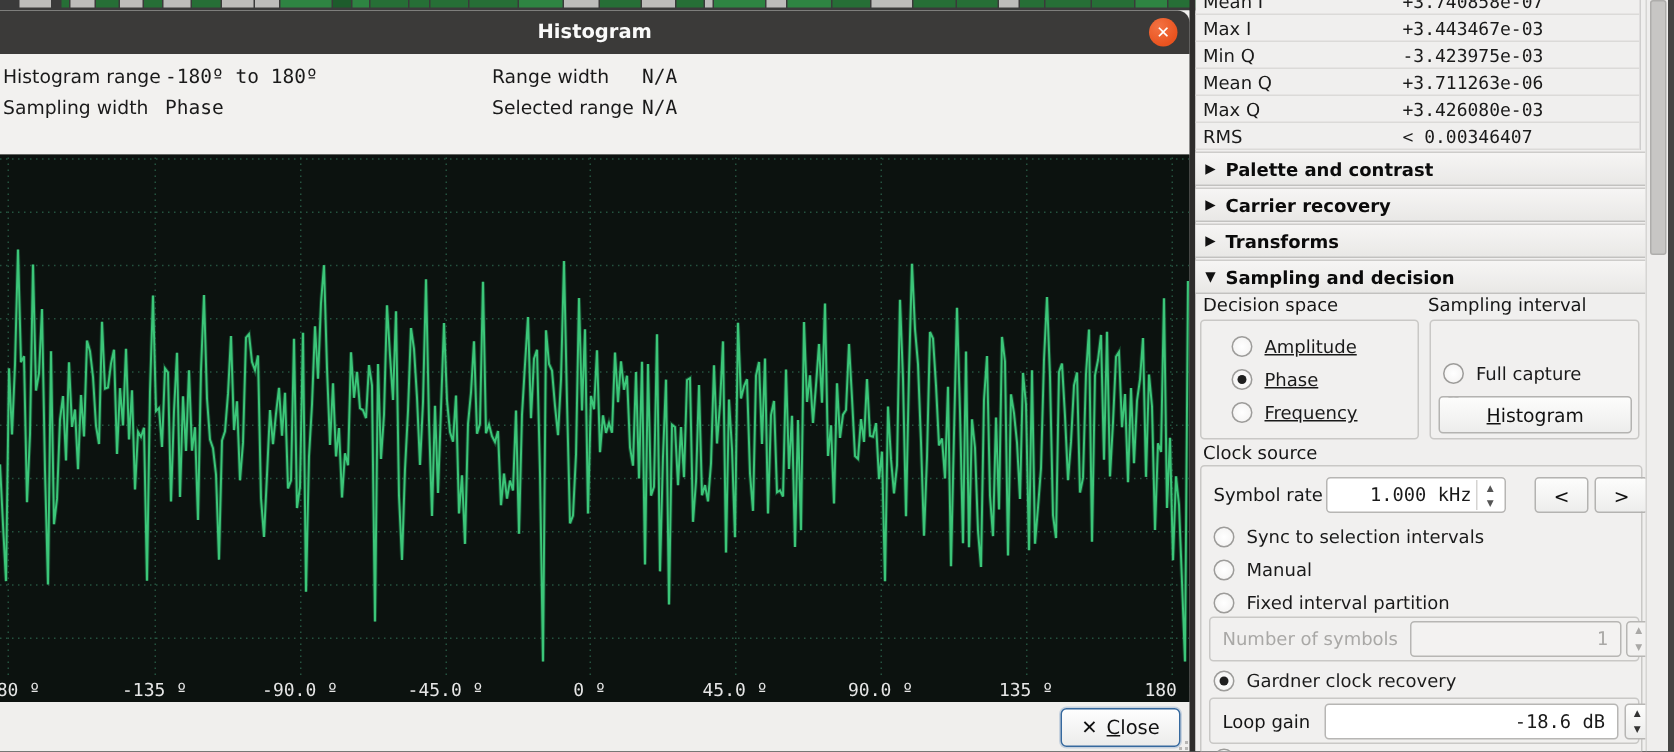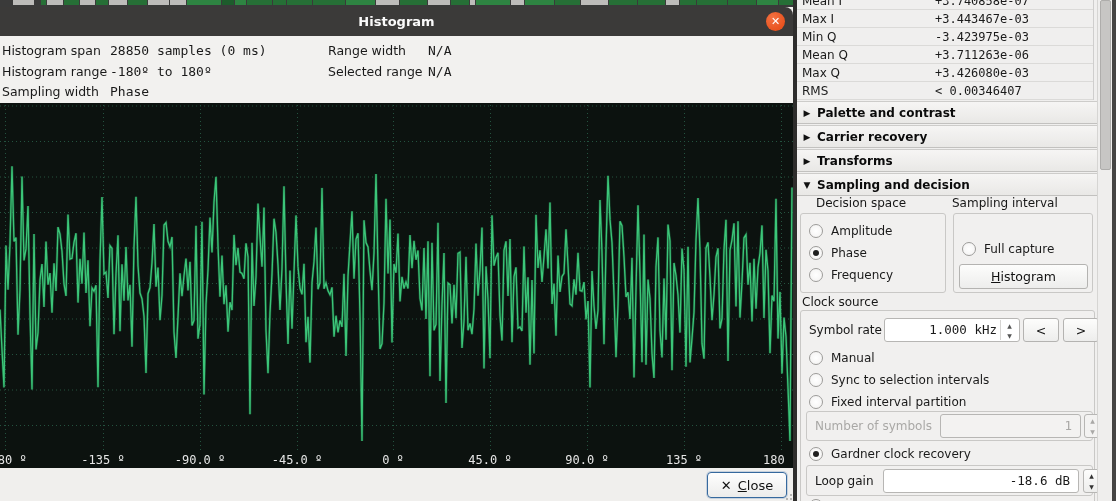--- a/index.html
+++ b/index.html
@@ -144,21 +144,20 @@
 
   <div id="dialog">
     <div id="titlebar">
       <span id="title">Histogram</span>
       <div id="close-circle">
         <span>✕</span>
       </div>
     </div>
     <div id="info">
       <div id="info-left" class="info-col">
-          <div class="info-row"><span class="info-label">Histogram span</span><span class="info-value">28850 samples (0 ms)</span></div>
           <div class="info-row"><span class="info-label">Histogram range</span><span class="info-value">-180º to 180º</span></div>
           <div class="info-row"><span class="info-label">Sampling width</span><span class="info-value">Phase</span></div>
         </div>
       <div id="info-right" class="info-col">
           <div class="info-row"><span class="info-label">Range width</span><span class="info-value">N/A</span></div>
           <div class="info-row"><span class="info-label">Selected range</span><span class="info-value">N/A</span></div>
         </div>
     </div>
     <div id="plot">
         <svg width="793" height="365">
@@ -245,24 +244,24 @@
         <div class="section-header">
           <span class="section-arrow">▶</span>
           <span class="section-label">Transforms</span>
         </div>
         <div class="section-header">
           <span class="section-arrow">▼</span>
           <span class="section-label">Sampling and decision</span>
         </div>
       </div>
 
-    <div class="panel-label" style="left:5px; top:196px;margin-left:14px;">Decision space</div>
+    <div class="panel-label" style="left:5px; top:196px;">Decision space</div>
     <div class="panel-label" style="left:155px; top:196px;">Sampling interval</div>
 
-    <div class="groupbox" style="left:3px; top:213px; width:146px; height:80px; padding:6px 0 0 8px;">
+    <div class="groupbox" style="left:3px; top:213px; width:146px; height:80px; padding:6px 0 0 20px;text-decoration:underline;">
       <div id="decision-radios">
           <div class="radio-row">
             <span class="radio"></span>
             <span class="radio-label">Amplitude</span>
           </div>
           <div class="radio-row">
             <span class="radio checked"></span>
             <span class="radio-label">Phase</span>
           </div>
           <div class="radio-row">
@@ -286,42 +285,42 @@
       <div class="qt-button" style="position:absolute; left:5px; top:50px; width:129px; height:25px;">
         <span><u>H</u>istogram</span>
       </div>
     </div>
 
     <div class="panel-label" style="left:5px; top:295px;">Clock source</div>
 
     <div class="groupbox" style="left:3px; top:310px; width:295px; height:200px; border-radius:3px 3px 0 0;">
 
       <div class="panel-label" style="left:8px; top:12px;">Symbol rate</div>
-      <div class="spinbox" style="left:83px; top:7px; width:136px;">
+      <div class="spinbox" style="left:83px; top:7px; width:120px;">
         <span class="spin-value">1.000 kHz</span>
         <span class="spinner">
             <span>▲</span>
             <span>▼</span>
           </span>
       </div>
       <div class="qt-button" style="position:absolute; left:222px; top:7px; width:36px; height:24px;">
         <span>&lt;</span>
       </div>
       <div class="qt-button" style="position:absolute; left:262px; top:7px; width:36px; height:24px;">
         <span>&gt;</span>
       </div>
 
       <div id="clock-radios" style="position:absolute; left:8px; top:36px;">
           <div class="radio-row">
             <span class="radio"></span>
+            <span class="radio-label">Sync to selection intervals</span>
+          </div>
+          <div class="radio-row">
+            <span class="radio"></span>
             <span class="radio-label">Manual</span>
-          </div>
-          <div class="radio-row">
-            <span class="radio"></span>
-            <span class="radio-label">Sync to selection intervals</span>
           </div>
           <div class="radio-row">
             <span class="radio"></span>
             <span class="radio-label">Fixed interval partition</span>
           </div>
         </div>
 
       <div class="sub-box" style="left:5px; top:100px; width:287px; height:30px;">
         <div class="panel-label disabled-text" style="left:8px; top:7px;">Number of symbols</div>
         <div class="spinbox disabled-box" style="left:133px; top:2px; width:141px; height:24px;">

